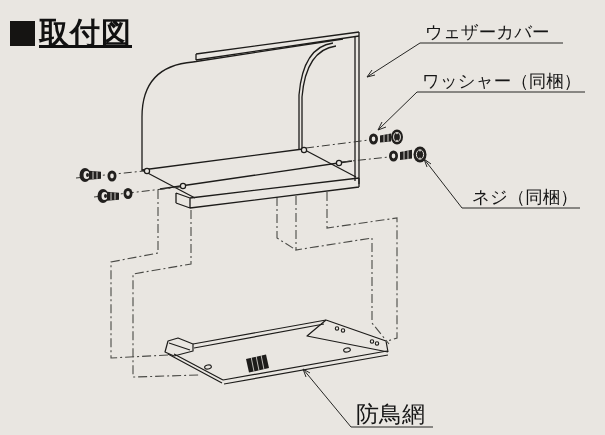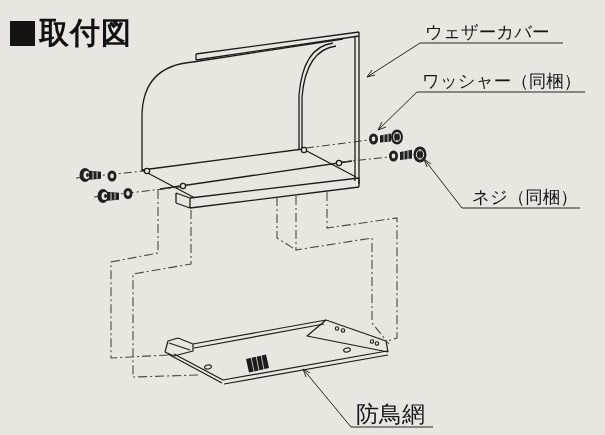--- a/index.html
+++ b/index.html
@@ -8,20 +8,21 @@
     background:#e9e6e1;
     font-family:"Liberation Sans", sans-serif;
     position:relative;overflow:hidden;
   }
   .stage{position:absolute;left:0;top:0;width:605px;height:435px;}
   .title{
     position:absolute;left:10px;top:13px;
     display:flex;align-items:center;gap:4px;
     font-weight:bold;font-size:30px;color:#111;
     letter-spacing:1px;
+    text-decoration:underline;
   }
   .title .sq{width:25px;height:25px;background:#151412;display:inline-block;}
   svg text{font-family:"Liberation Sans", sans-serif;fill:#161616;}
   svg .lbl{font-size:17.5px;}
   svg .lbl-big{font-size:23px;}
 </style>
 </head>
 <body>
 
 <div class="stage">

